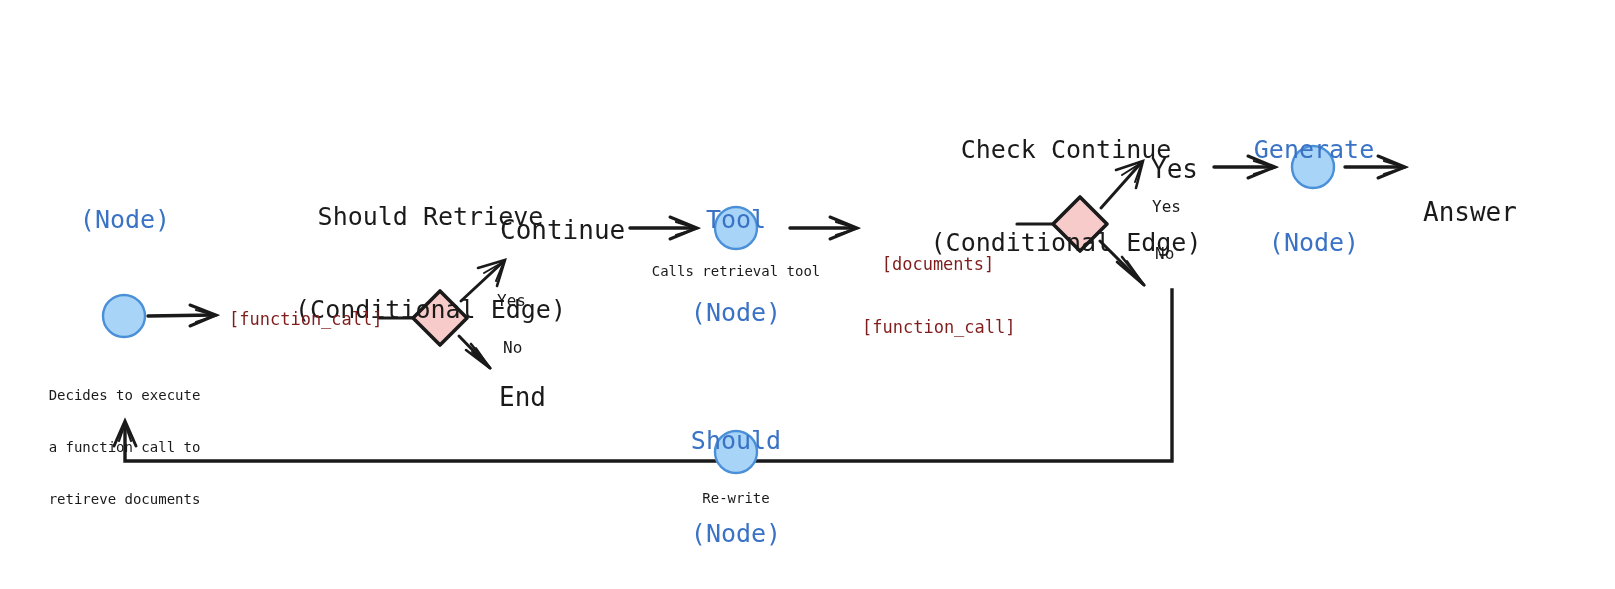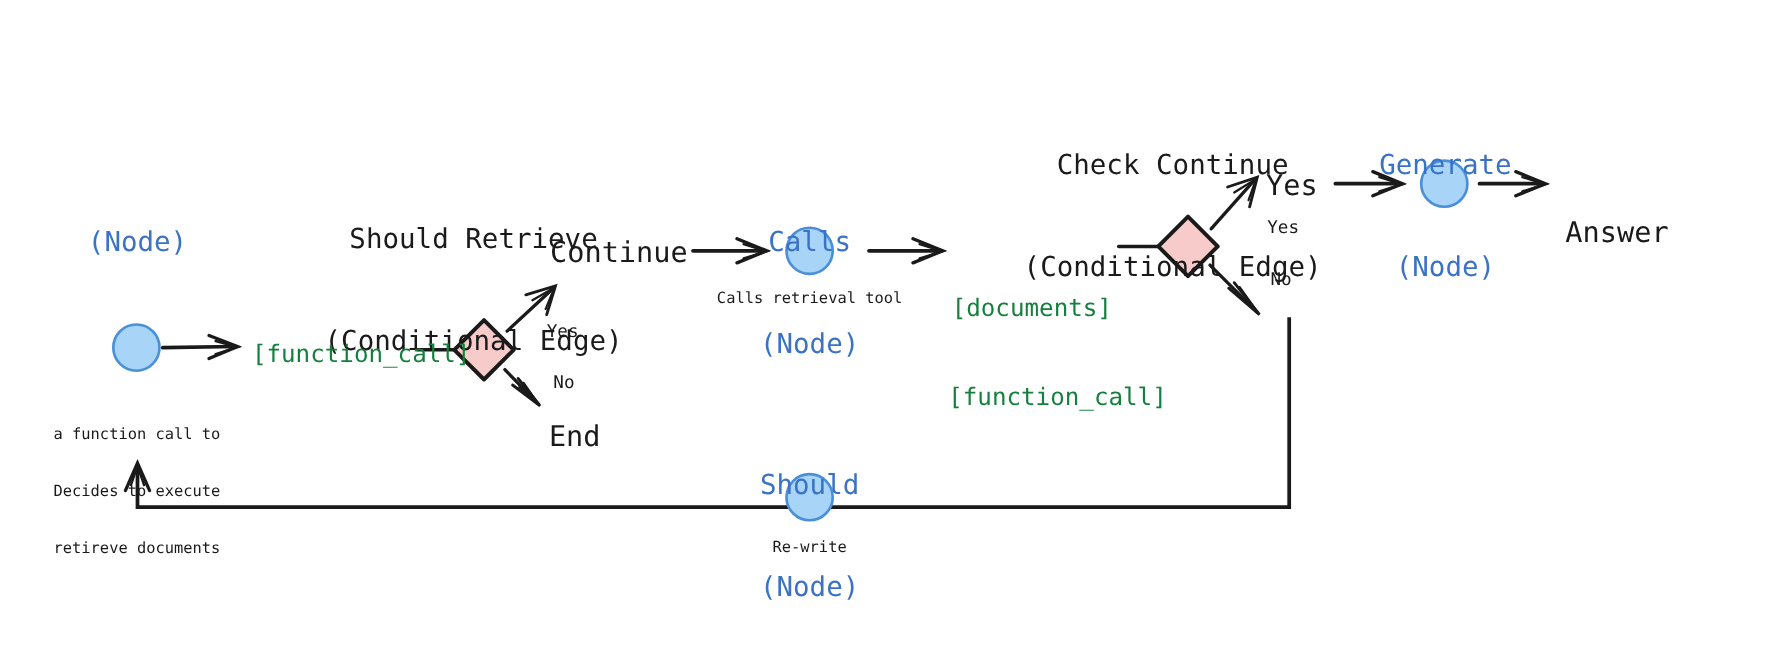--- a/index.html
+++ b/index.html
@@ -43,22 +43,22 @@
     color: #1a1a1a;
     font-size: 25px;
     text-align: center;
     letter-spacing: 0px;
   }
   .big-label {
     font-size: 26px;
     color: #1a1a1a;
   }
   .code-label {
-    font-size: 22px;
-    color: #15803d;
+    font-size: 17px;
+    color: #7f1d1d;
     text-align: center;
   }
   .caption {
     font-size: 14px;
     color: #1a1a1a;
     text-align: center;
   }
   .branch-label {
     font-size: 16px;
     color: #1a1a1a;
@@ -149,41 +149,41 @@
 
     <circle cx="736" cy="452" r="21" fill="#a8d4f7" stroke="#4a90d9" stroke-width="2.4"></circle>
 
   </svg>
 
   <div class="lbl node-title" style="left:44px; top:142px; width:162px;">
     <div>(Node)</div>
   </div>
 
   <div class="lbl caption" style="left:22px; top:352px; width:205px;">
+    <div>Decides to execute</div>
     <div>a function call to</div>
-    <div>Decides to execute</div>
     <div>retireve documents</div>
   </div>
 
   <div class="lbl edge-title" style="left:278px; top:139px; width:305px;">
     <div>Should Retrieve</div>
     <div>(Conditional Edge)</div>
   </div>
 
   <div class="lbl code-label" style="left:229px; top:309px; width:146px; text-align:left;">[function_call]</div>
 
   <div class="lbl branch-label" style="left:497px; top:291px;">Yes</div>
   <div class="lbl branch-label" style="left:503px; top:338px;">No</div>
 
   <div class="lbl big-label" style="left:500px; top:214px;">Continue</div>
 
   <div class="lbl big-label" style="left:499px; top:381px;">End</div>
 
   <div class="lbl node-title" style="left:656px; top:142px; width:160px;">
-    <div>Calls</div>
+    <div>Tool</div>
     <div>(Node)</div>
   </div>
 
   <div class="lbl caption" style="left:626px; top:263px; width:220px;">Calls retrieval tool</div>
 
   <div class="lbl edge-title" style="left:896px; top:72px; width:340px;">
     <div>Check Continue</div>
     <div>(Conditional Edge)</div>
   </div>
 

